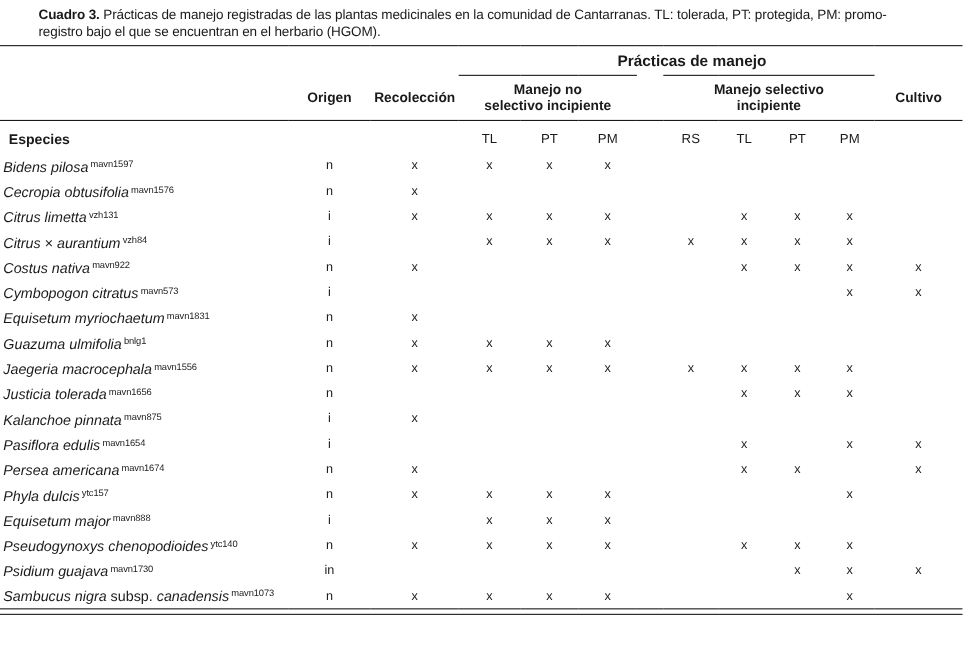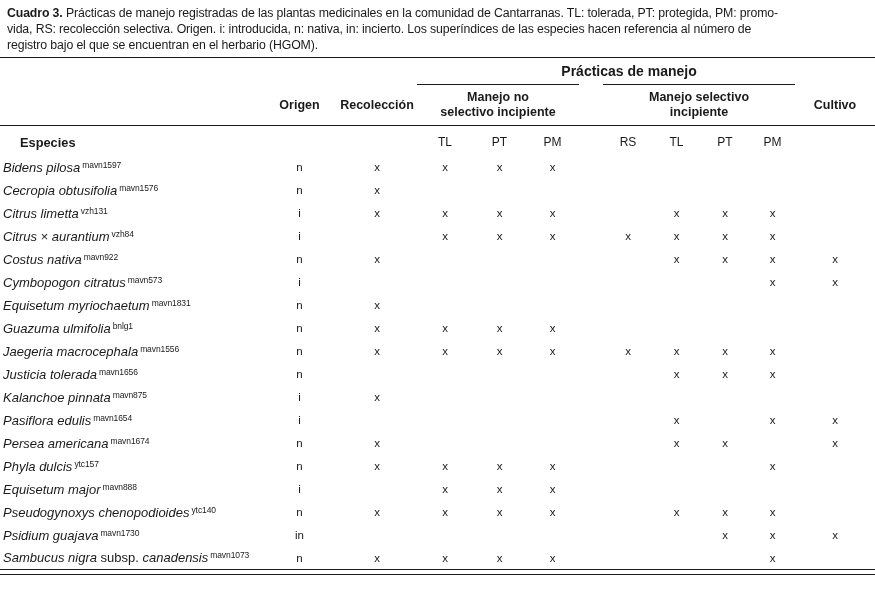--- a/index.html
+++ b/index.html
@@ -5,48 +5,47 @@
   * { margin:0; padding:0; box-sizing:border-box; }
   html,body { background:#ffffff; }
   body {
     width:875px; height:601px; overflow:hidden;
     font-family:"Liberation Sans","DejaVu Sans",sans-serif;
     color:#1a1a1a;
   }
   .caption {
     padding:5px 4px 0 7px;
     font-size:12.3px; line-height:16px; letter-spacing:-0.12px;
-    white-space:nowrap; overflow:hidden;
+    white-space:nowrap; overflow:hidden;margin-left:28px;
   }
   .caption .b { font-weight:bold; }
   table {
     width:875px; table-layout:fixed; border-collapse:collapse;
     margin-top:4px;
     border-bottom:1.5px solid #1a1a1a;
   }
   td { vertical-align:middle; overflow:visible; }
   .rowA td { border-top:1.5px solid #1a1a1a; height:27px; }
   .rowA td.ph { font-weight:bold; font-size:14px; text-align:center; padding-left:46px; }
   .rowB td { border-bottom:1.2px solid #1a1a1a; height:41px; font-weight:bold; font-size:12.5px; text-align:center; }
   .rowB td.grp { border-top:1.2px solid #1a1a1a; white-space:pre-line; line-height:15px; }
   .rowC td { height:30px; text-align:center; font-size:12px; padding-top:3px; }
-  .rowC td.especies { text-align:left; font-weight:bold; font-size:12.8px; padding-left:20px; }
+  .rowC td.especies { text-align:left; font-weight:bold; font-size:12.8px; padding-left:8px; }
   tbody td { height:23px; text-align:center; font-size:11.5px; }
   tbody td.sp { text-align:left; padding-left:3px; font-size:13px; white-space:nowrap; }
   .it { font-style:italic; }
   .rm { font-style:normal; }
   .sup { font-size:8.5px; vertical-align:4px; margin-left:2px; letter-spacing:-0.1px; }
   .bottom-line { height:1.2px; background:#1a1a1a; margin-top:4px; }
 </style>
 </head>
 <body>
 
 <div class="caption">
   <div><span class="b">Cuadro 3.</span><span> Prácticas de manejo registradas de las plantas medicinales en la comunidad de Cantarranas. TL: tolerada, PT: protegida, PM: promo-</span></div>
-  <div><span>vida, RS: recolección selectiva. Origen. i: introducida, n: nativa, in: incierto. Los superíndices de las especies hacen referencia al número de</span></div>
   <div><span>registro bajo el que se encuentran en el herbario (HGOM).</span></div>
 </div>
 
 <table>
   <colgroup>
     <col style="width:262px">
       <col style="width:75px">
       <col style="width:80px">
     <col style="width:56px">
       <col style="width:53px">

